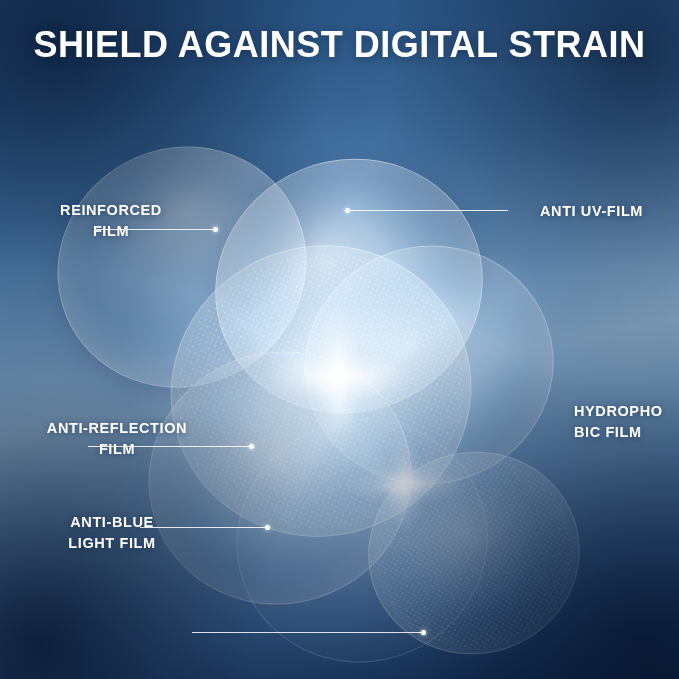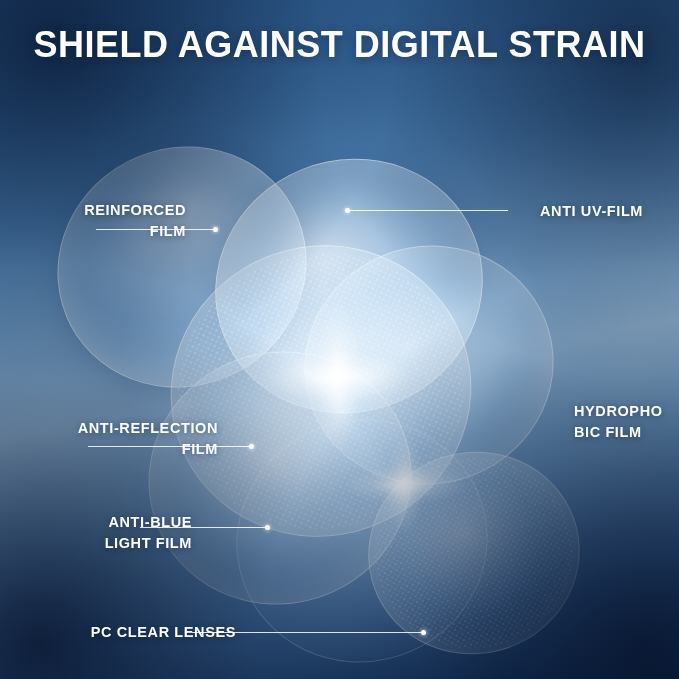--- a/index.html
+++ b/index.html
@@ -160,21 +160,21 @@
     position: absolute;
     color: #ffffff;
     font-size: 14.5px;
     font-weight: bold;
     letter-spacing: 0.6px;
     line-height: 1.45;
     text-shadow: 0 1px 6px rgba(10,35,70,0.5);
     white-space: pre-line;
   }
   .callout.right-side { text-align: left; }
-  .callout.left-side { text-align: right; }
+  .callout.left-side { text-align: center; }
 
   .leader {
     position: absolute;
     height: 1px;
     background: rgba(255,255,255,0.85);
   }
   .dot {
     position: absolute;
     width: 5px; height: 5px;
     border-radius: 50%;
@@ -204,30 +204,29 @@
 
   <div class="callout left-side" style="left:36px; top:200px; width:150px;">REINFORCED
 FILM</div>
   <div class="leader" style="left:96px; top:229px; width:120px;"></div>
   <div class="dot" style="left:213px; top:227px;"></div>
 
   <div class="callout right-side" style="left:540px; top:201px; width:140px;">ANTI UV-FILM</div>
   <div class="leader" style="left:348px; top:210px; width:160px;"></div>
   <div class="dot" style="left:345px; top:208px;"></div>
 
-  <div class="callout left-side" style="left:48px; top:418px; width:170px;">ANTI-REFLECTION
+  <div class="callout left-side" style="left:32px; top:418px; width:170px;">ANTI-REFLECTION
 FILM</div>
   <div class="leader" style="left:88px; top:446px; width:164px;"></div>
   <div class="dot" style="left:249px; top:444px;"></div>
 
   <div class="callout right-side" style="left:574px; top:401px; width:100px;">HYDROPHO
 BIC FILM</div>
 
   <div class="callout left-side" style="left:32px; top:512px; width:160px;">ANTI-BLUE
 LIGHT FILM</div>
   <div class="leader" style="left:140px; top:527px; width:128px;"></div>
   <div class="dot" style="left:265px; top:525px;"></div>
 
-  <div class="callout left-side" style="left:36px; top:622px; width:200px;">PC CLEAR LENSES</div>
   <div class="leader" style="left:192px; top:632px; width:232px;"></div>
   <div class="dot" style="left:421px; top:630px;"></div>
 
 </div>
 
 </body></html>

